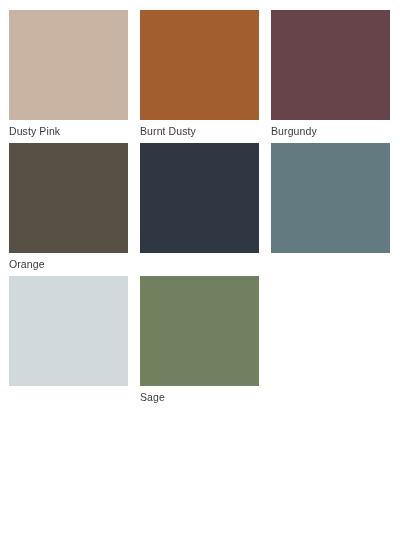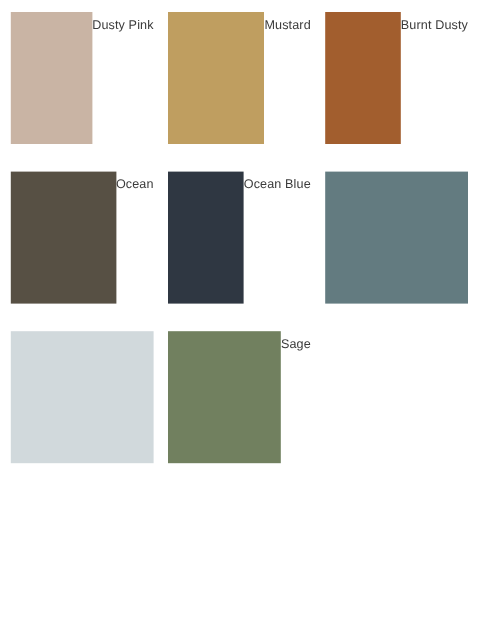--- a/index.html
+++ b/index.html
@@ -23,20 +23,21 @@
   }
   .palette-grid {
     display: grid;
     grid-template-columns: repeat(3, 119px);
     grid-auto-rows: 133px;
     column-gap: 12px;
     row-gap: 0px;
   }
   .swatch-cell {
     display: flex;
+    flex-direction: column;
     align-items: stretch;
   }
   .swatch-chip {
     width: 119px;
     height: 110px;
     display: block;
   }
   .swatch-label {
     font-family: "Liberation Sans", sans-serif;
     font-size: 10.5px;
@@ -50,34 +51,33 @@
 </head>
 <body style="background: rgb(255, 255, 255);">
 
 <div id="palette-sheet">
   <div class="palette-grid">
       <div class="swatch-cell">
         <div class="swatch-chip" style="background: rgb(201, 180, 164);"></div>
         <div class="swatch-label">Dusty Pink</div>
       </div>
       <div class="swatch-cell">
-        <div class="swatch-chip" style="background: rgb(191, 158, 96);"></div>
-        <div class="swatch-label">Mustard</div>
-      </div>
-      <div class="swatch-cell">
         <div class="swatch-chip" style="background: rgb(162, 94, 46);"></div>
         <div class="swatch-label">Burnt Dusty</div>
       </div>
       <div class="swatch-cell">
+        <div class="swatch-chip" style="background: rgb(103, 68, 73);"></div>
+        <div class="swatch-label">Burgundy</div>
+      </div>
+      <div class="swatch-cell">
         <div class="swatch-chip" style="background: rgb(87, 80, 68);"></div>
-        <div class="swatch-label">Ocean</div>
+        <div class="swatch-label">Orange</div>
       </div>
       <div class="swatch-cell">
         <div class="swatch-chip" style="background: rgb(47, 55, 66);"></div>
-        <div class="swatch-label">Ocean Blue</div>
       </div>
       <div class="swatch-cell">
         <div class="swatch-chip" style="background: rgb(99, 123, 128);"></div>
       </div>
       <div class="swatch-cell">
         <div class="swatch-chip" style="background: rgb(209, 217, 220);"></div>
       </div>
       <div class="swatch-cell">
         <div class="swatch-chip" style="background: rgb(113, 128, 95);"></div>
         <div class="swatch-label">Sage</div>

